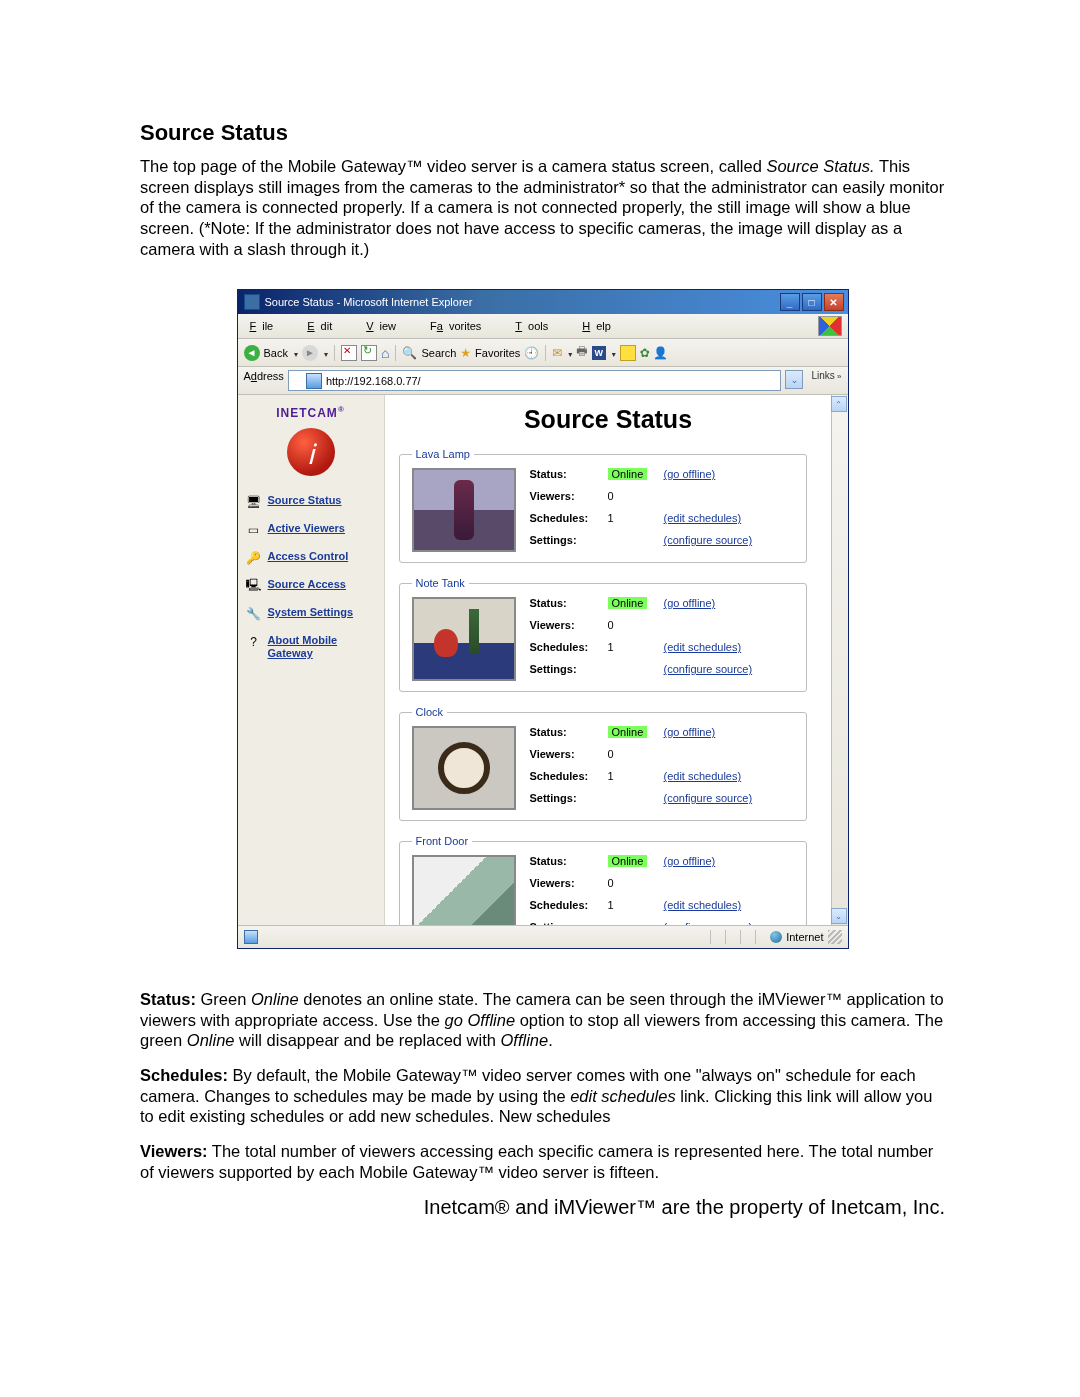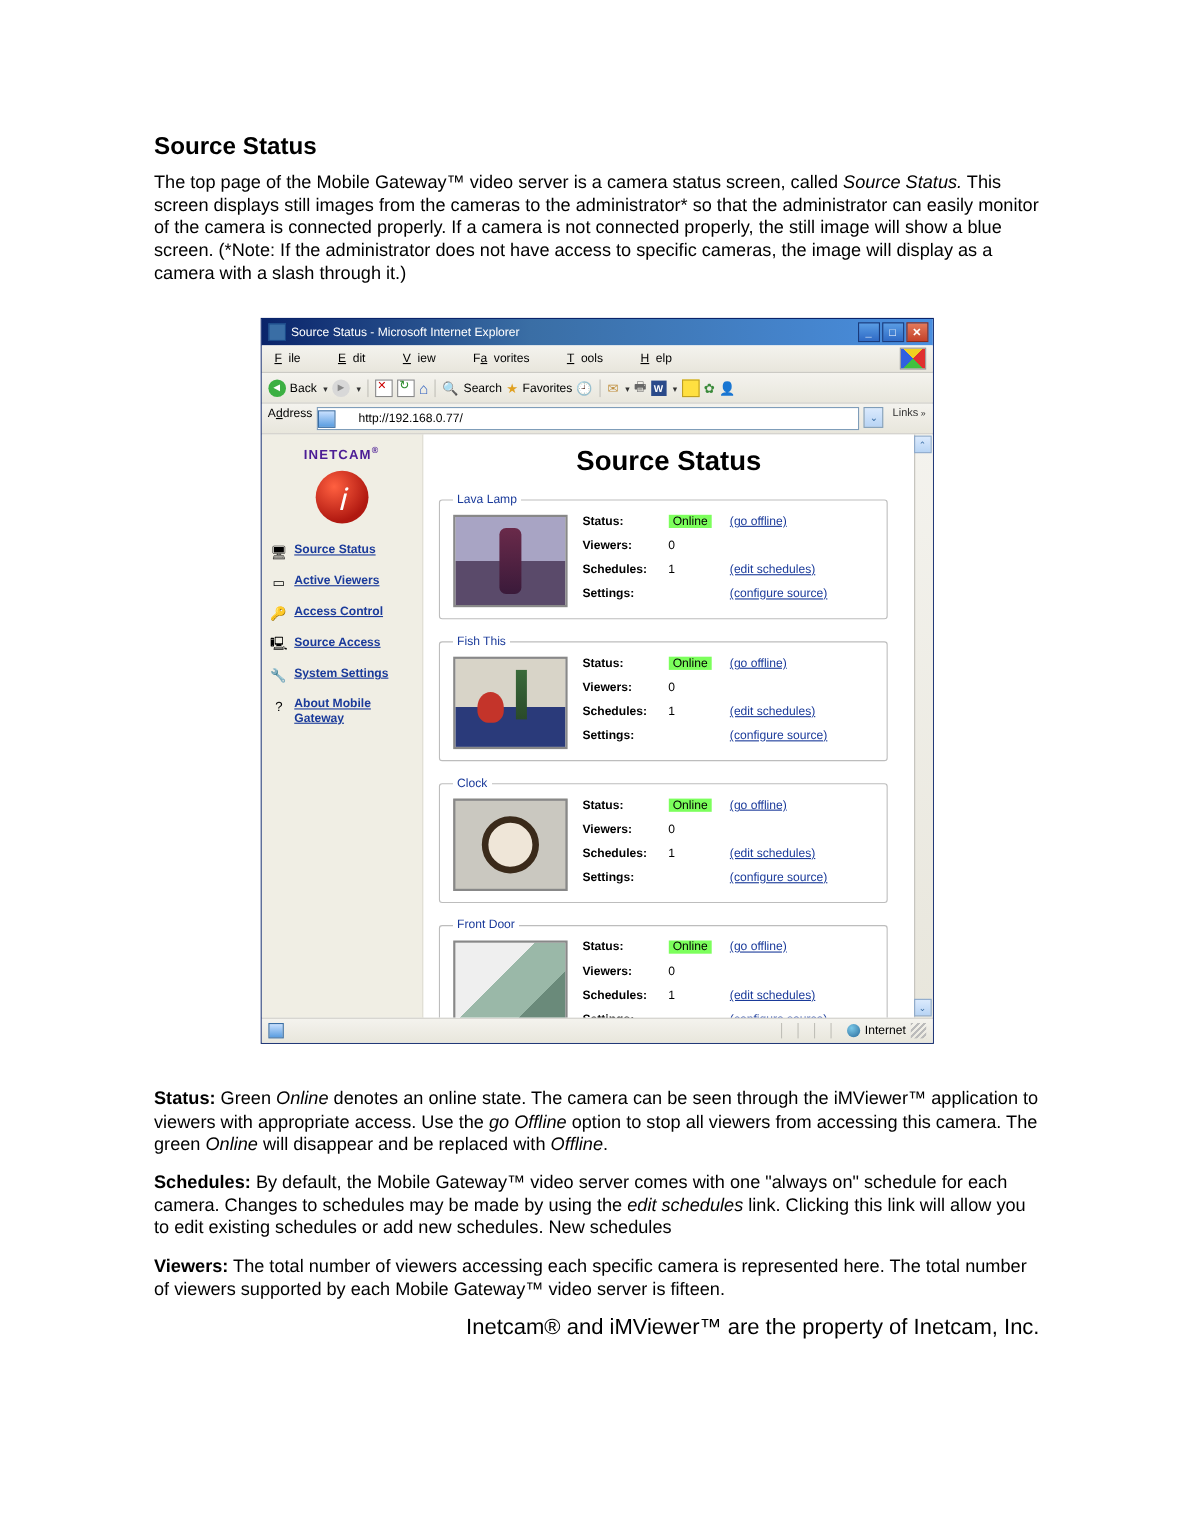--- a/index.html
+++ b/index.html
@@ -98,22 +98,22 @@
   .tb-gear { color:#3a8a3a; font-size:12px;}
   .tb-msn  { color:#e06020; font-size:12px;}
 
   .addressbar {
     display:flex; align-items:flex-start; gap:4px;
     background: linear-gradient(#f4f3ee,#e8e6dc);
     border-bottom:1px solid #c0bfb8;
     padding: 3px 6px;
   }
   .addr-field {
-    flex:1; display:flex; align-items:center; gap:21px;
-    background:#fff; border:1px solid #7f9db9; padding:1px 0; height:17px;
+    flex:1; display:flex; align-items:center; gap:4px;
+    background:#fff; border:1px solid #7f9db9; padding:1px 17px; height:17px;
   }
   .addr-ie { width:14px; height:14px; background:linear-gradient(#c8e0ff,#5a9de0); border:1px solid #3a6ea5;}
   .addr-drop {
     width:16px; height:17px; background:linear-gradient(#dbeafd,#b8d4f4);
     border:1px solid #7f9db9; display:flex; align-items:center; justify-content:center;
     color:#3a6ea5; font-size:9px;
   }
   .addr-links { font-size:10px; color:#333; margin-left:4px;}
   .addr-links::after { content:" »"; font-size:8px;}
 
@@ -334,21 +334,21 @@
                   <span class="lbl">Schedules:</span>
                   <span>1</span>
                   <span><a>(edit schedules)</a></span>
                   <span class="lbl">Settings:</span>
                   <span></span>
                   <span><a>(configure source)</a></span>
                 </div>
               </div>
             </fieldset>
             <fieldset class="src">
-              <legend>Fish This</legend>
+              <legend>Note Tank</legend>
               <div class="src-body">
                 <div class="thumb fish"></div>
                 <div class="src-info">
                   <span class="lbl">Status:</span>
                   <span><span class="badge-online">Online</span></span>
                   <span><a>(go offline)</a></span>
                   <span class="lbl">Viewers:</span>
                   <span>0</span>
                   <span></span>
                   <span class="lbl">Schedules:</span>

